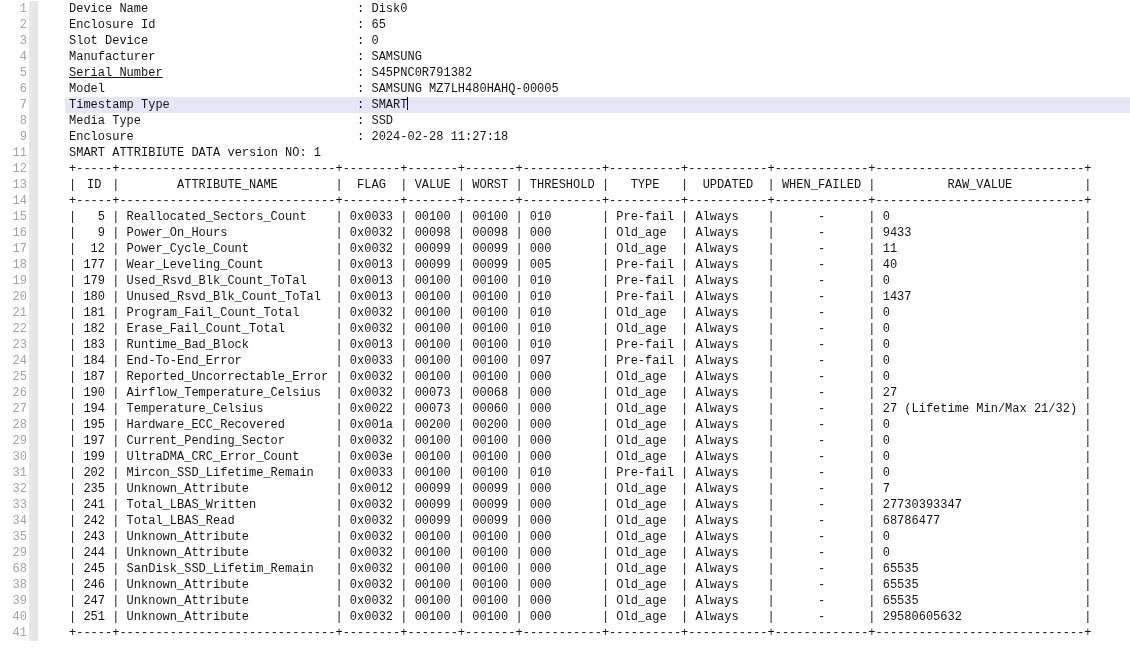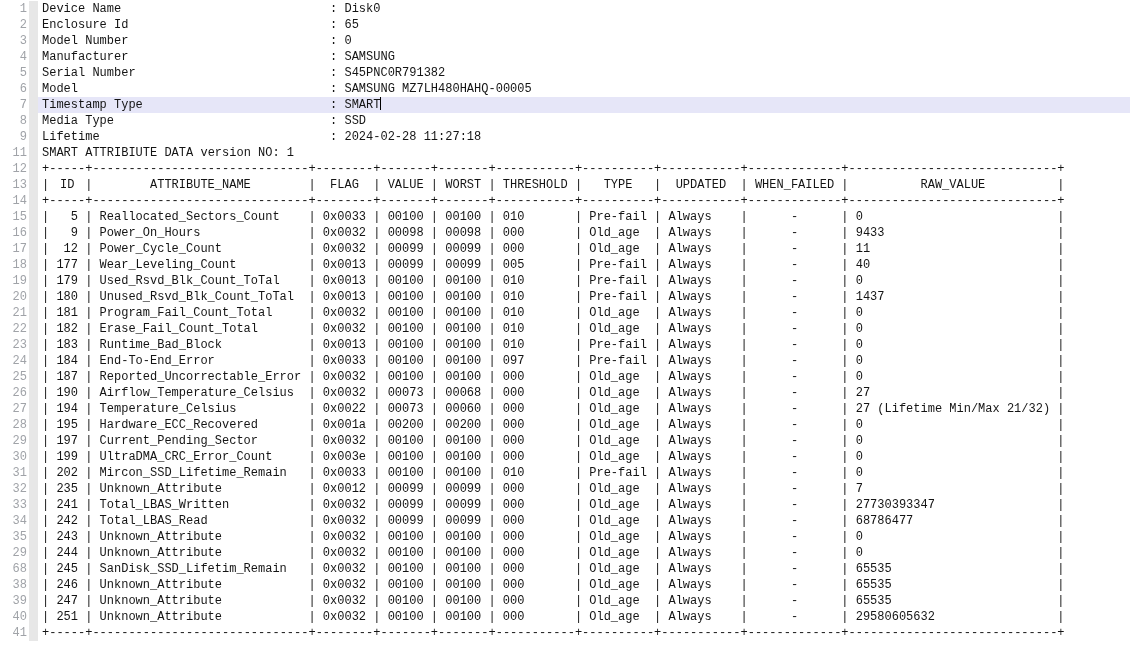--- a/index.html
+++ b/index.html
@@ -3,21 +3,21 @@
 <meta charset="utf-8">
 <style>
   html,body{margin:0;padding:0;background:#ffffff;}
   body{width:1130px;height:658px;overflow:hidden;
        font-family:"Liberation Mono","DejaVu Sans Mono",monospace;
        font-size:12px;color:#141414;}
   .editor{position:relative;width:1130px;height:658px;background:#ffffff;padding-top:1px;}
   .line{display:flex;height:16px;line-height:16px;white-space:pre;}
   .ln{flex:0 0 27px;text-align:right;color:#a0a3a8;user-select:none;}
   .fold{flex:0 0 9px;margin-left:2px;background:#e7e7e7;}
-  .txt{flex:1 1 auto;padding-left:4px;white-space:pre;}
+  .txt{flex:1 1 auto;padding-left:4px;white-space:pre;margin-left:27px;}
   .line.cur .txt{background:#e6e6f8;}
   .cell,.dev-label{display:inline-block;box-sizing:border-box;vertical-align:top;}
   .caret{display:inline-block;width:1px;height:13px;background:#000;vertical-align:middle;margin-top:-2px;}
 </style>
 </head>
 <body>
 
 <div class="editor">
   <div id="lines">
       <div class="line">
@@ -26,51 +26,51 @@
     <span class="txt"><span class="dev-label" style="width: 40ch;">Device Name</span><span>: </span><span>Disk0</span></span>
   </div>
       <div class="line">
     <span class="ln">2</span>
     <span class="fold"></span>
     <span class="txt"><span class="dev-label" style="width: 40ch;">Enclosure Id</span><span>: </span><span>65</span></span>
   </div>
       <div class="line">
     <span class="ln">3</span>
     <span class="fold"></span>
-    <span class="txt"><span class="dev-label" style="width: 40ch;">Model Number</span><span>: </span><span>0</span></span>
+    <span class="txt"><span class="dev-label" style="width: 40ch;">Slot Device</span><span>: </span><span>0</span></span>
   </div>
       <div class="line">
     <span class="ln">4</span>
     <span class="fold"></span>
     <span class="txt"><span class="dev-label" style="width: 40ch;">Manufacturer</span><span>: </span><span>SAMSUNG</span></span>
   </div>
       <div class="line">
     <span class="ln">5</span>
     <span class="fold"></span>
-    <span class="txt"><span class="dev-label" style="width: 40ch;">Serial Number</span><span>: </span><span>S45PNC0R791382</span></span>
+    <span class="txt"><span class="dev-label" style="width: 40ch; text-decoration: underline;">Serial Number</span><span>: </span><span>S45PNC0R791382</span></span>
   </div>
       <div class="line">
     <span class="ln">6</span>
     <span class="fold"></span>
     <span class="txt"><span class="dev-label" style="width: 40ch;">Model</span><span>: </span><span>SAMSUNG MZ7LH480HAHQ-00005</span></span>
   </div>
       <div class="line cur">
     <span class="ln">7</span>
     <span class="fold"></span>
     <span class="txt"><span class="dev-label" style="width: 40ch;">Timestamp Type</span><span>: </span><span>SMART</span><span class="caret"></span></span>
   </div>
       <div class="line">
     <span class="ln">8</span>
     <span class="fold"></span>
     <span class="txt"><span class="dev-label" style="width: 40ch;">Media Type</span><span>: </span><span>SSD</span></span>
   </div>
       <div class="line">
     <span class="ln">9</span>
     <span class="fold"></span>
-    <span class="txt"><span class="dev-label" style="width: 40ch;">Lifetime</span><span>: </span><span>2024-02-28 11:27:18</span></span>
+    <span class="txt"><span class="dev-label" style="width: 40ch;">Enclosure</span><span>: </span><span>2024-02-28 11:27:18</span></span>
   </div>
       <div class="line">
     <span class="ln">11</span>
     <span class="fold"></span>
     <span class="txt"><span>SMART ATTRIBIUTE DATA version NO: 1</span></span>
   </div>
       <div class="line">
     <span class="ln">12</span>
     <span class="fold"></span>
     <span class="txt"><span>+-----+------------------------------+--------+-------+-------+-----------+----------+-----------+-------------+-----------------------------+</span></span>

